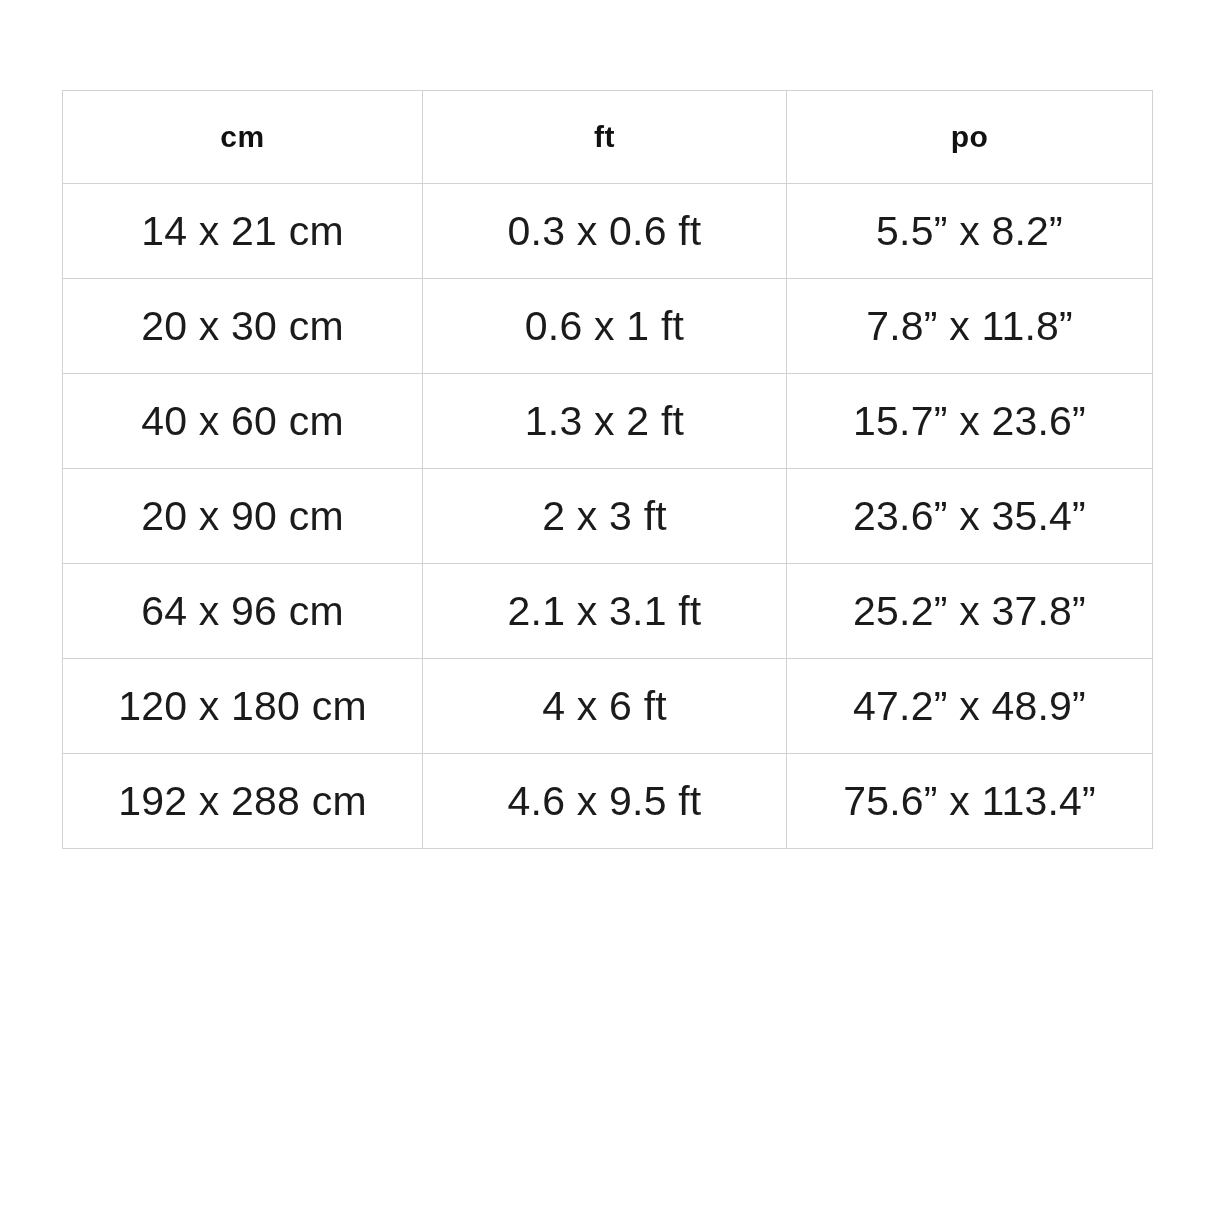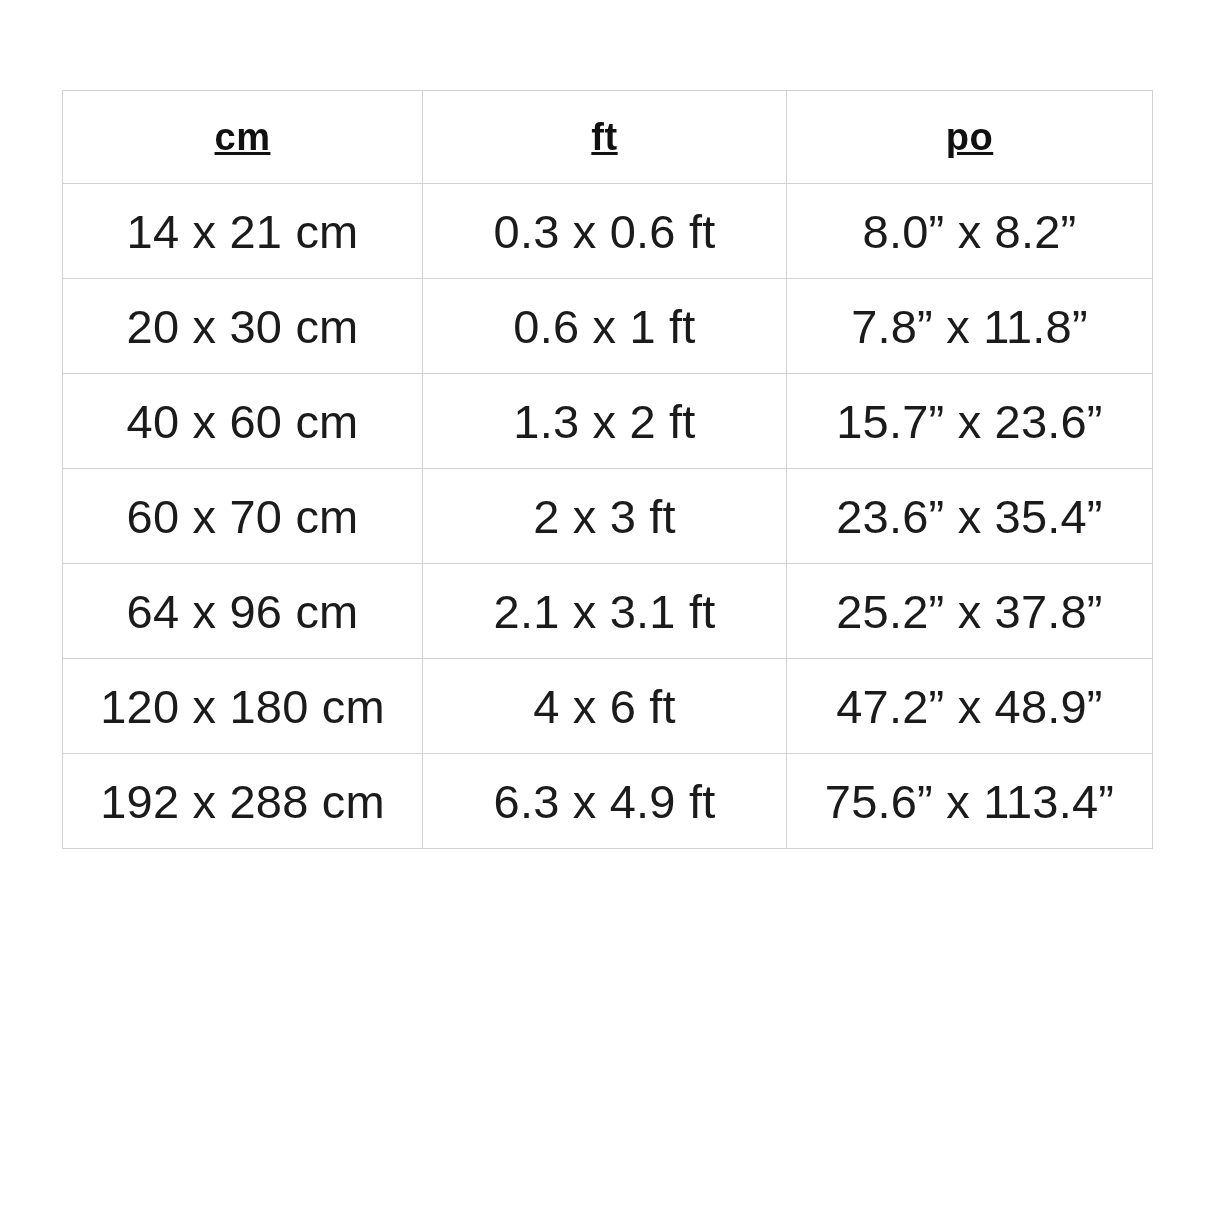--- a/index.html
+++ b/index.html
@@ -39,29 +39,28 @@
   table.size-table th,
   table.size-table td {
     border: 1px solid #d2d2d2;
     text-align: center;
     vertical-align: middle;
     padding: 0;
     background: #ffffff;
   }
   table.size-table thead th {
     height: 92px;
-    font-size: 38px;
+    font-size: 30px;
     font-weight: 700;
     letter-spacing: 0.5px;
     color: #111111;
-    text-decoration: underline;
   }
   table.size-table tbody td {
     height: 94px;
-    font-size: 47px;
+    font-size: 41px;
     font-weight: 400;
     color: #1b1b1b;
     letter-spacing: 0.2px;
   }
 </style>
 </head>
 <body>
 
 <div class="page">
   <div class="table-wrap">
@@ -75,48 +74,48 @@
         <tr>
           <th>cm</th>
           <th>ft</th>
           <th>po</th>
         </tr>
       </thead>
       <tbody>
         <tr>
           <td>14 x 21 cm</td>
           <td>0.3 x 0.6 ft</td>
-          <td>8.0” x 8.2”</td>
+          <td>5.5” x 8.2”</td>
         </tr>
         <tr>
           <td>20 x 30 cm</td>
           <td>0.6 x 1 ft</td>
           <td>7.8” x 11.8”</td>
         </tr>
         <tr>
           <td>40 x 60 cm</td>
           <td>1.3 x 2 ft</td>
           <td>15.7” x 23.6”</td>
         </tr>
         <tr>
-          <td>60 x 70 cm</td>
+          <td>20 x 90 cm</td>
           <td>2 x 3 ft</td>
           <td>23.6” x 35.4”</td>
         </tr>
         <tr>
           <td>64 x 96 cm</td>
           <td>2.1 x 3.1 ft</td>
           <td>25.2” x 37.8”</td>
         </tr>
         <tr>
           <td>120 x 180 cm</td>
           <td>4 x 6 ft</td>
           <td>47.2” x 48.9”</td>
         </tr>
         <tr>
           <td>192 x 288 cm</td>
-          <td>6.3 x 4.9 ft</td>
+          <td>4.6 x 9.5 ft</td>
           <td>75.6” x 113.4”</td>
         </tr>
       </tbody>
     </table>
   </div>
 </div>
 
 </body></html>

